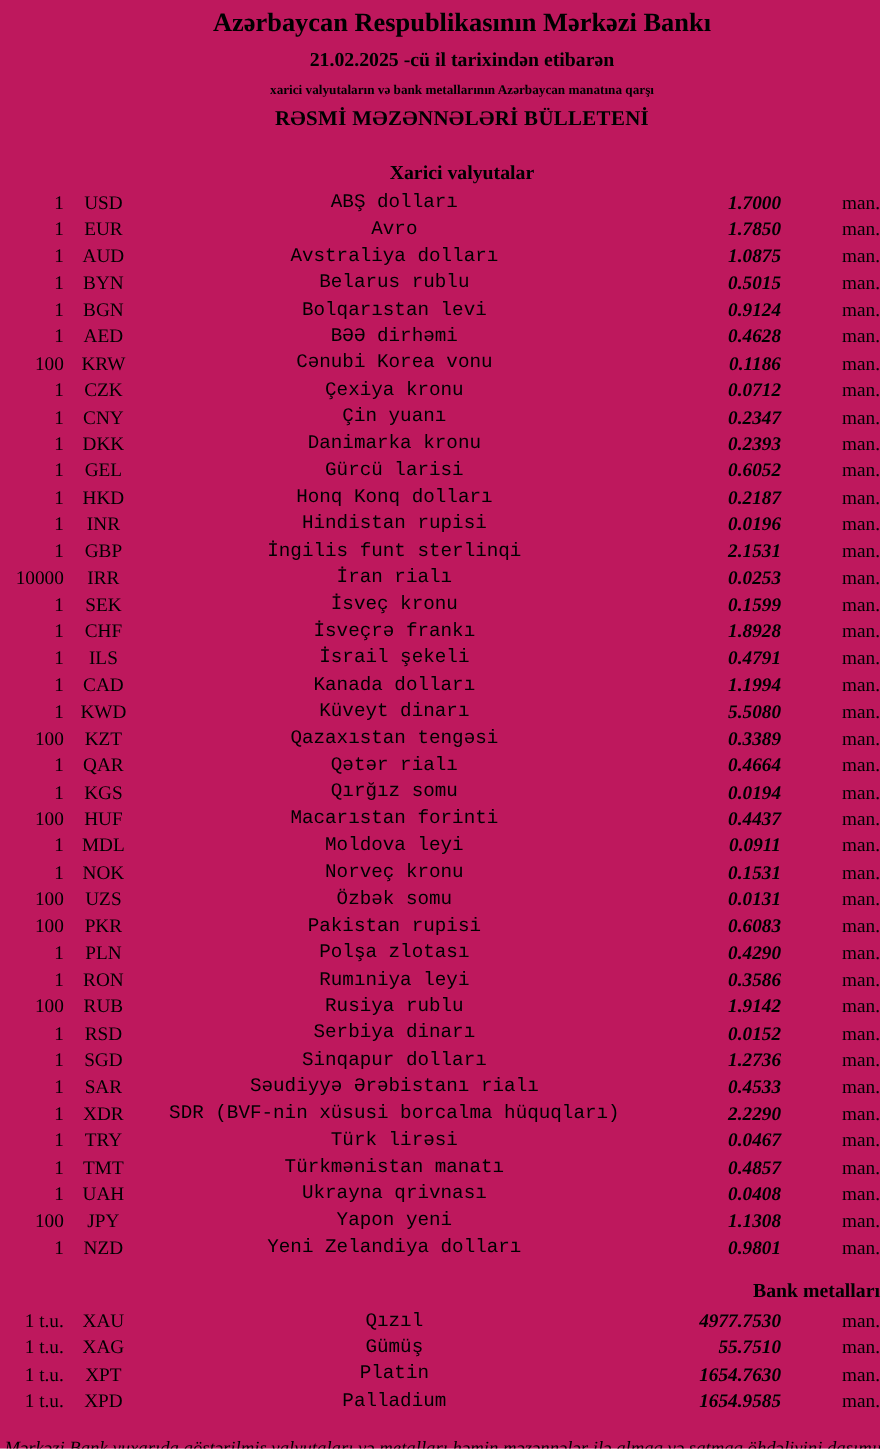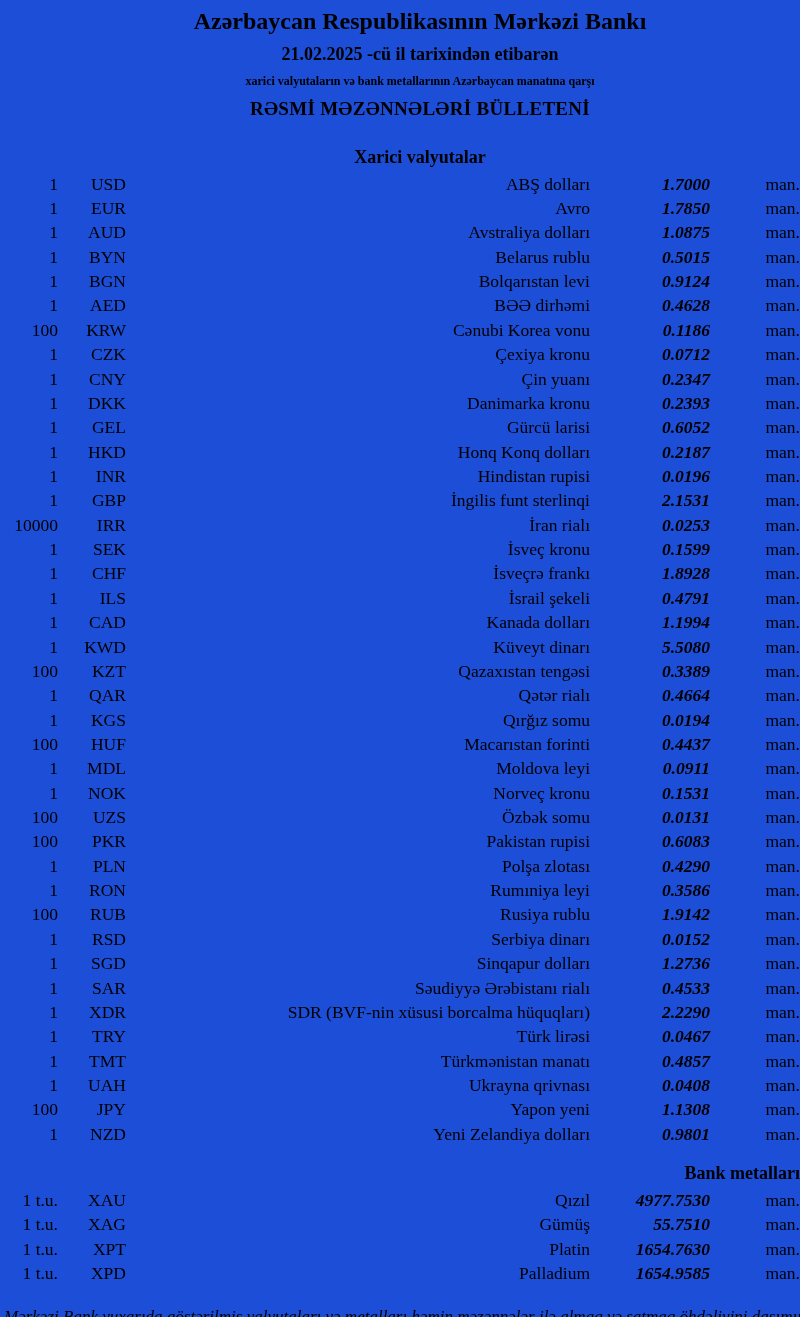--- a/index.html
+++ b/index.html
@@ -6,21 +6,21 @@
     margin: 0;
     padding: 0;
     background: #ffffff;
     color: #000000;
     font-family: "Liberation Serif", "DejaVu Serif", serif;
   }
   .page {
     position: relative;
     width: 800px;
     height: 1317px;
-    background: #1d4ed8;
+    background: #be185d;
     overflow: hidden;
   }
   
   .header {
     padding-left: 40px;
     text-align: center;
   }
   .bank-name {
     padding-top: 6px;
     font-size: 24px;
@@ -58,22 +58,22 @@
 
   .rates-table { margin-top: 4px; }
   .rate-row {
     display: grid;
     grid-template-columns: 62px 64px 1fr 120px 90px;
     height: 24.36px;
     align-items: center;
     font-size: 17.5px;
   }
   .cell-qty  { text-align: right; padding-right: 4px; white-space: nowrap; }
-  .cell-code { text-align: right; white-space: nowrap; }
-  .cell-name { text-align: right; padding-left: 1px; white-space: nowrap; }
+  .cell-code { text-align: center; white-space: nowrap; }
+  .cell-name { text-align: center; padding-left: 1px; white-space: nowrap; font-family: Liberation Mono, monospace; }
   .cell-rate { text-align: right; font-weight: bold; font-style: italic; white-space: nowrap; }
   .cell-unit { text-align: right; padding-left: 14px; white-space: nowrap; }
 
   .metals-table { margin-top: 4px; }
 
   .footer-disclaimer {
     margin-top: 20px;
     padding: 0 4px;
     text-align: center;
     font-size: 17px;

